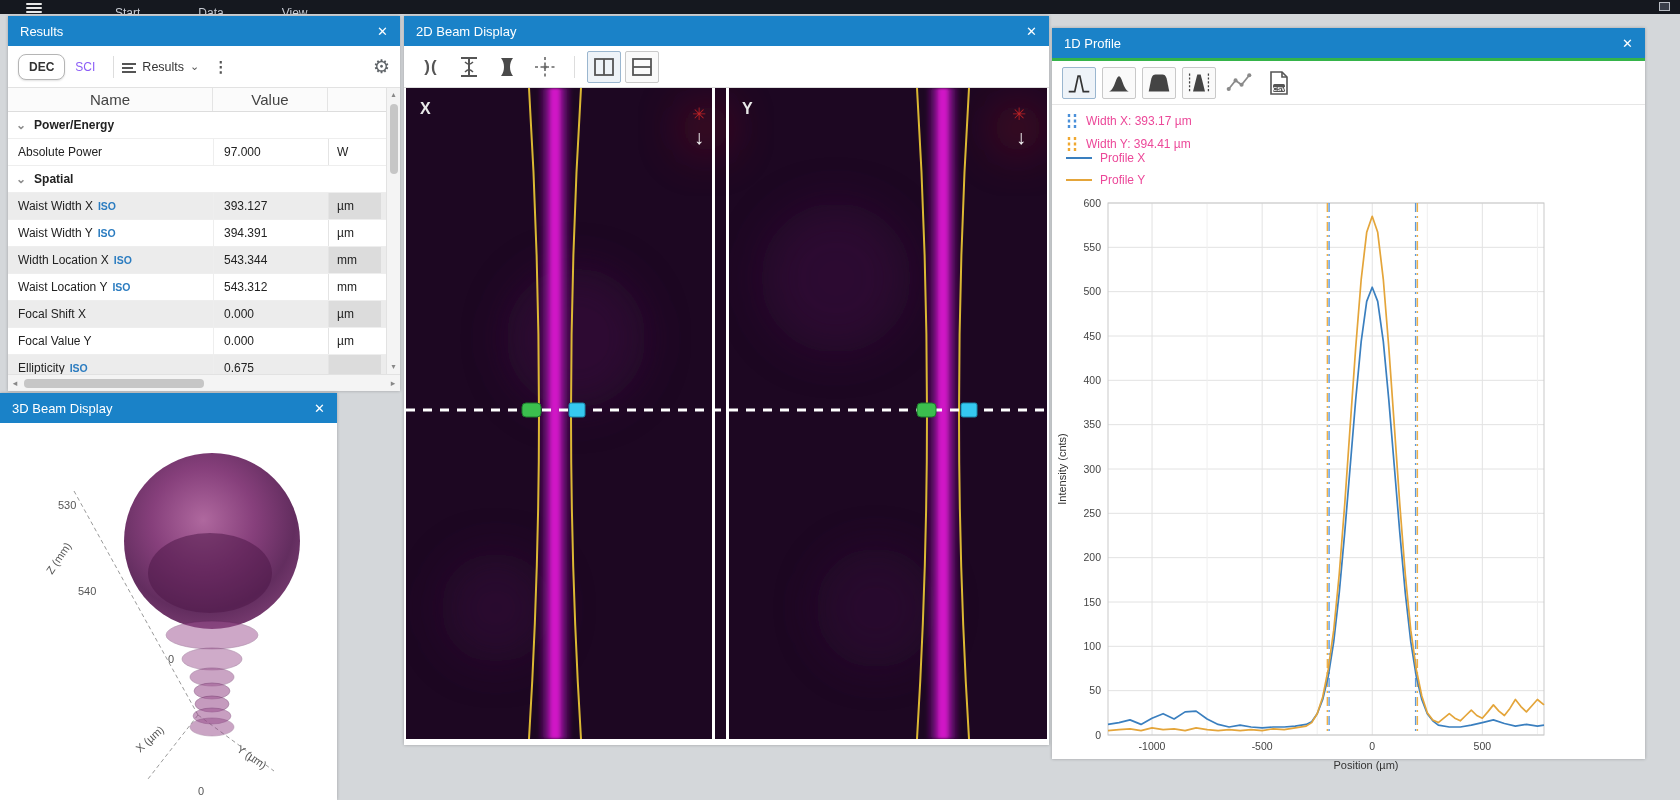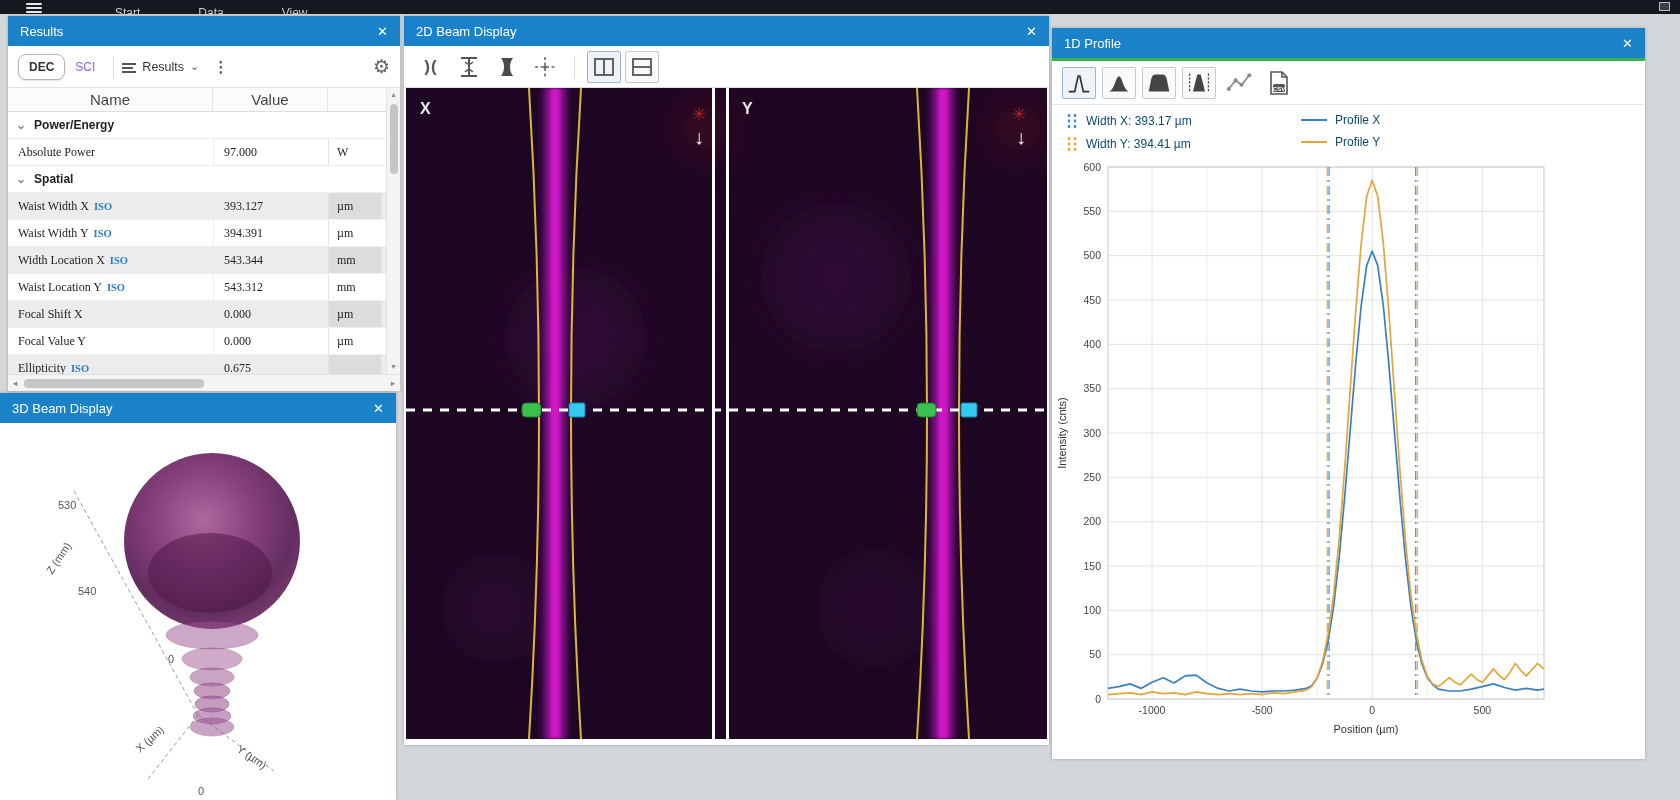--- a/index.html
+++ b/index.html
@@ -33,56 +33,56 @@
   .list-icon div:nth-child(1){ width:14px; } .list-icon div:nth-child(2){ width:11px; } .list-icon div:nth-child(3){ width:14px; }
   .caret { font-size:11px; color:#555; }
   .kebab { font-size:15px; color:#555; margin-left:14px; cursor:pointer; font-weight:bold; }
   .gear { margin-left:auto; font-size:19px; color:#5f6468; cursor:pointer; }
 
   .tablewrap { position:relative; height:286px; overflow:hidden; font-size:12px; }
   .thead { display:flex; height:24px; border-bottom:1px solid #ddd; background:#fbfbfb; color:#444; }
   .thead .hc { display:flex; align-items:center; justify-content:center; border-right:1px solid #e4e4e4; font-size:15px; }
   .hc.name { width:205px; } .hc.value { width:115px; } .hc.unit { width:53px; border-right:none; }
   .trow { display:flex; height:27px; align-items:center; border-bottom:1px solid #eee; }
-  .trow .cell { height:100%; display:flex; align-items:center;font-family:Liberation Serif, serif; }
+  .trow .cell { height:100%; display:flex; align-items:center; }
   .cell.name { width:205px; padding-left:10px; gap:5px; }
   .cell.value { width:115px; padding-left:10px; border-left:1px solid #eee;text-align:center; }
   .cell.unit { width:53px; padding-left:8px; border-left:1px solid #e4e4e4; }
   .trow.shaded { background:#ececec; }
   .trow.shaded .cell.unit { background:#dcdcdc; }
   .trow.group { font-weight:bold; }
   .trow.group .chev { color:#8a8a8a; margin:0 8px 0 8px; font-size:12px; }
   .iso { color:#2b7cc0; font-size:10.5px; font-weight:bold; }
   .vscroll { position:absolute; right:0; top:0; width:14px; height:286px; background:#f4f4f4; border-left:1px solid #e2e2e2; display:flex; flex-direction:column; align-items:center; }
   .varrow { font-size:8px; color:#888; height:14px; line-height:14px; cursor:pointer; }
   .vthumb { width:8px; height:70px; background:#c6c6c6; border-radius:4px; margin-top:2px; cursor:pointer; }
   .vscroll .bottom { margin-top:auto; }
   .hscroll { height:17px; background:#f4f4f4; border-top:1px solid #e2e2e2; display:flex; align-items:center; position:relative; }
   .harrow { font-size:9px; color:#888; width:14px; text-align:center; cursor:pointer; }
   .harrow.right { margin-left:auto; }
   .hthumb { position:absolute; left:16px; width:180px; height:9px; background:#c6c6c6; border-radius:4px; cursor:pointer; }
 
   
-  #beam3d-panel { left:0; top:393px; width:396px; height:407px; }
+  #beam3d-panel { left:0; top:393px; width:337px; height:407px; }
   .b3d-body { height:377px; background:#fff;padding-left:12px; }
 
   
   #beam2d-panel { left:404px; top:16px; width:645px; height:729px; }
   .b2d-toolbar { height:42px; display:flex; align-items:center; gap:4px; padding:0 10px; background:#fff; border-bottom:1px solid #ddd; }
   .tbtn { width:34px; height:32px; display:flex; align-items:center; justify-content:center; cursor:pointer; border:1px solid transparent; border-radius:2px; color:#555; }
   .tbtn.boxed { border-color:#c9c9c9; background:#fafafa; }
   .tbtn.active { border-color:#9ab6cf; background:#eef3f8; }
   .caustic-txt { font-size:17px; font-weight:bold; letter-spacing:1px; color:#555; }
   .beamarea { position:relative; height:651px; background:#1d0722; border-left:2px solid #fff; border-right:2px solid #fff; overflow:hidden; }
   .b2d-footer { height:6px; background:#fff; }
 
   
   #profile1d-panel { left:1052px; top:28px; width:593px; height:731px; }
   .p1d-toolbar { height:44px; display:flex; align-items:center; gap:6px; padding:0 10px; background:#fff; border-bottom:1px solid #e6e6e6; }
-  .legendblock { display:flex; padding:8px 14px 2px 14px; font-size:12px; color:#0c4a6e; }
+  .legendblock { display:flex; padding:8px 14px 2px 14px; font-size:12px; color:#ec4899;flex-direction:column; }
   .legcol { display:flex; flex-direction:column; gap:8px; }
   .legcol.left { width:235px; }
   .legrow { display:flex; align-items:center; gap:8px; }
   .chartmount { position:relative; }
   svg text { font-family:"Liberation Sans", sans-serif; }
 </style>
 </head>
 <body>
 
 <div class="topbar">

